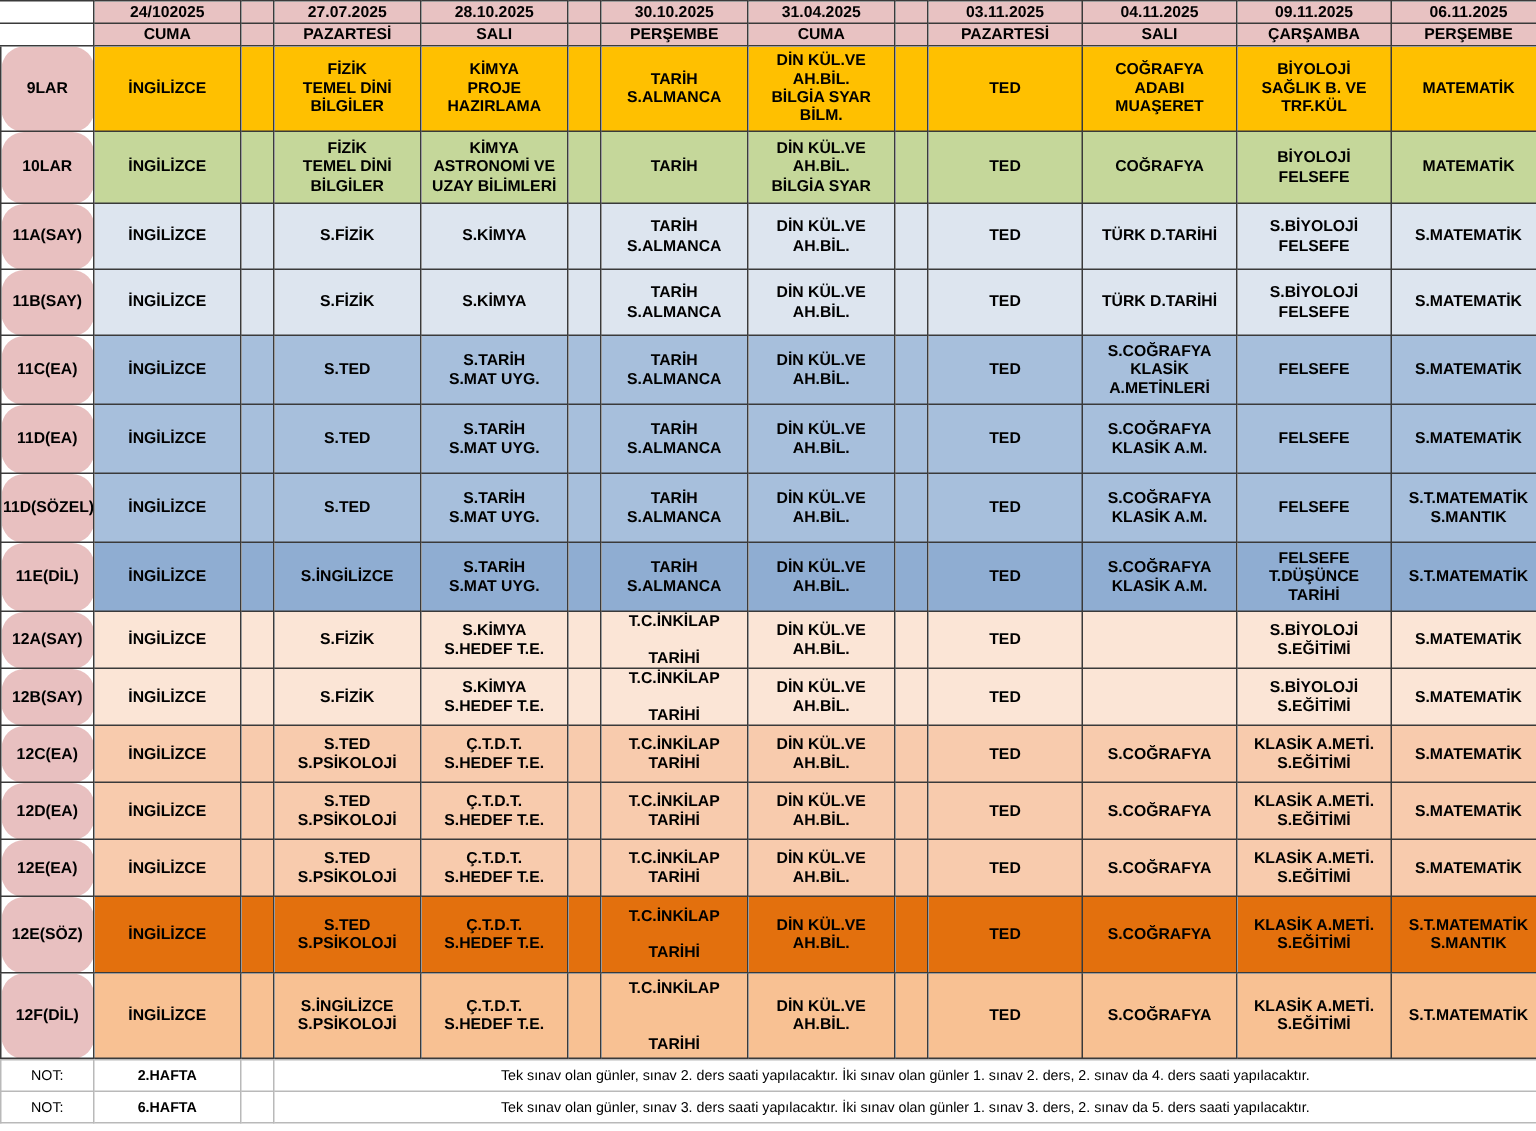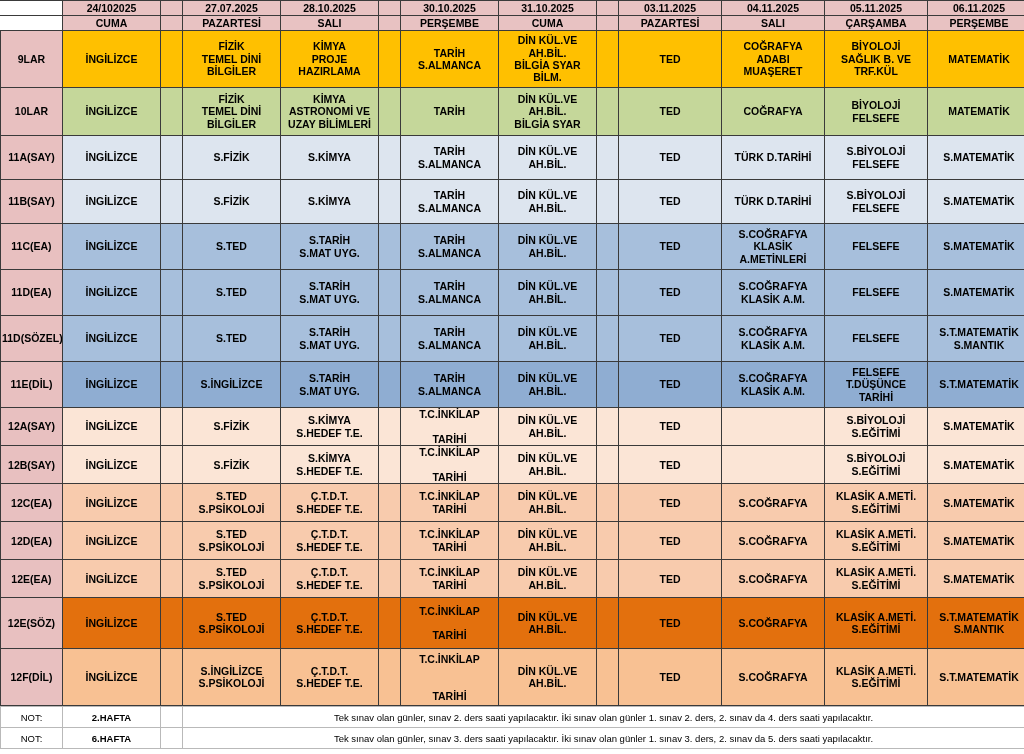--- a/index.html
+++ b/index.html
@@ -55,20 +55,21 @@
   }
   td.hdr-blank.first { border-left: 1px solid #ffffff; }
   td.gap-hdr { background: #e8c2c2; }
 
   
   td.rlabel {
     background: #e8c0c0;
     font-size: 10px;
     font-weight: normal;
     color: #000;
+    border-radius: 15px;
   }
 
   
   .bg-gold    { background: #ffc000; }
   .bg-green   { background: #c5d79a; }
   .bg-pale    { background: #dde5ef; }
   .bg-blue    { background: #a7bfdc; }
   .bg-blue2   { background: #8fadd2; }
   .bg-cream   { background: #fbe5d6; }
   .bg-peach   { background: #f8cbad; }
@@ -121,25 +122,25 @@
     </colgroup>
     <tbody id="table-body">
         <tr>
           <td class="hdr-blank first"></td>
           <td class="hdr hdr-date">24/102025</td>
           <td class="hdr gap-hdr"></td>
           <td class="hdr hdr-date">27.07.2025</td>
           <td class="hdr hdr-date">28.10.2025</td>
           <td class="hdr gap-hdr"></td>
           <td class="hdr hdr-date">30.10.2025</td>
-          <td class="hdr hdr-date">31.10.2025</td>
+          <td class="hdr hdr-date">31.04.2025</td>
           <td class="hdr gap-hdr"></td>
           <td class="hdr hdr-date">03.11.2025</td>
           <td class="hdr hdr-date">04.11.2025</td>
-          <td class="hdr hdr-date">05.11.2025</td>
+          <td class="hdr hdr-date">09.11.2025</td>
           <td class="hdr hdr-date">06.11.2025</td>
         </tr>
         <tr>
           <td class="hdr-blank first"></td>
           <td class="hdr hdr-day">CUMA</td>
           <td class="hdr gap-hdr"></td>
           <td class="hdr hdr-day">PAZARTESİ</td>
           <td class="hdr hdr-day">SALI</td>
           <td class="hdr gap-hdr"></td>
           <td class="hdr hdr-day">PERŞEMBE</td>

